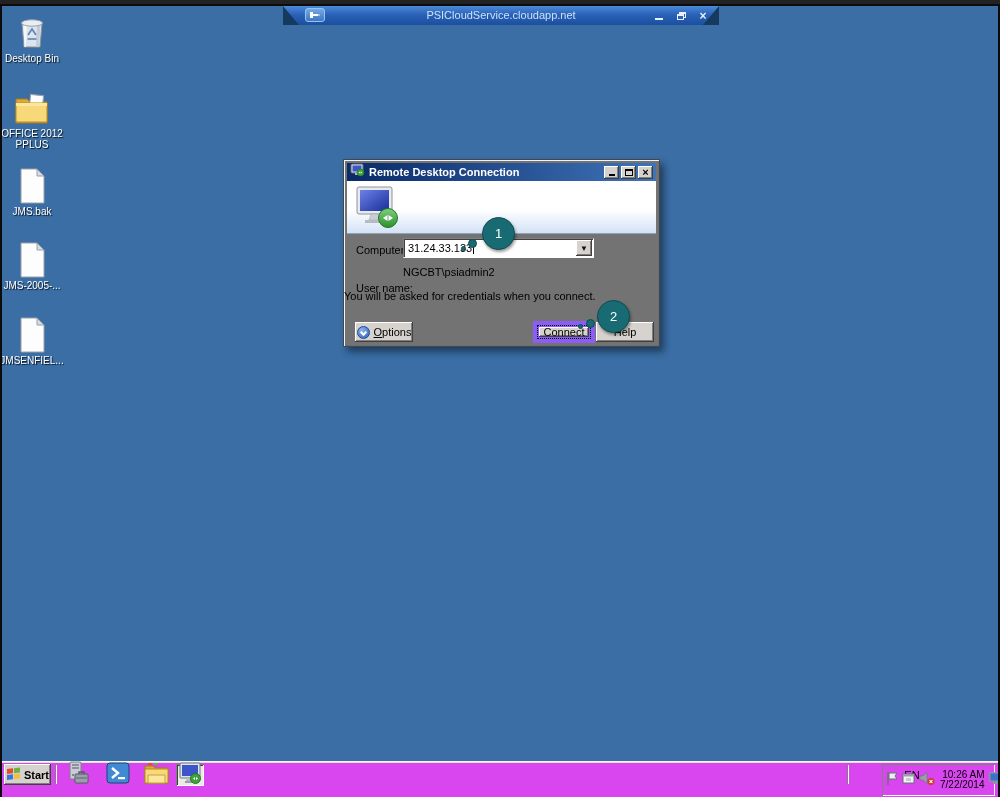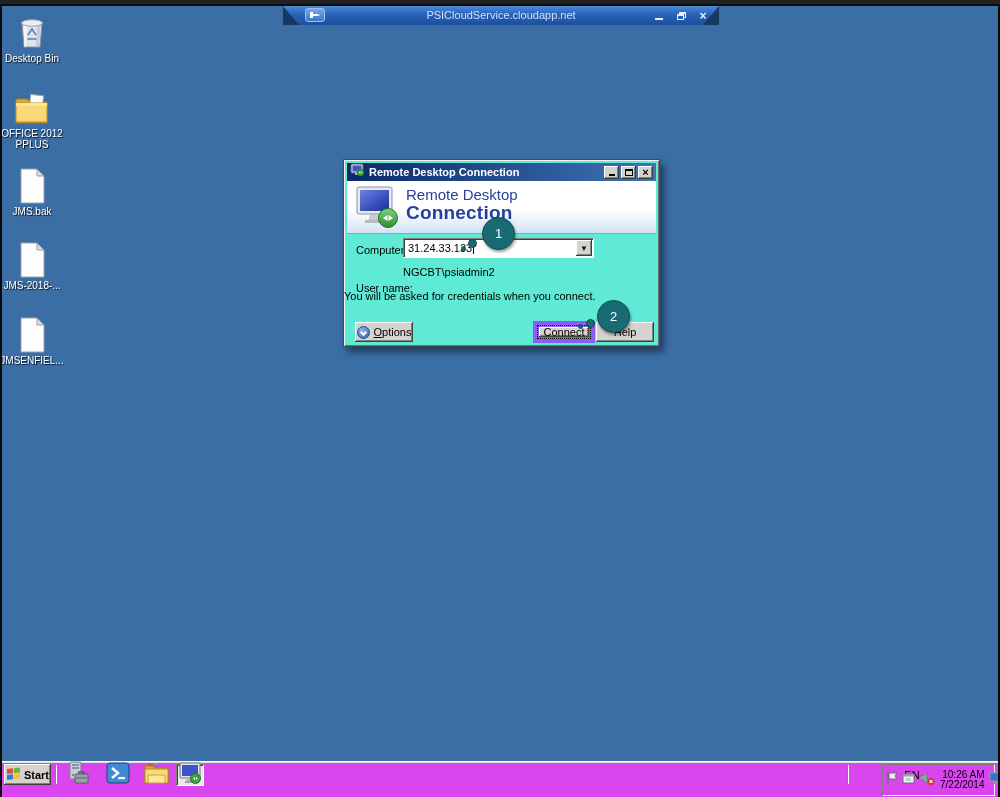--- a/index.html
+++ b/index.html
@@ -30,21 +30,21 @@
   .glyph-restore .r2 { position:absolute; left:0; bottom:0; width:7px; height:6px; border:1px solid #e8f1fb; border-top-width:2px; background:#2a62b8; }
 
   
   .desk-icon { position:absolute; left:-2px; width:64px; text-align:center; cursor:default; }
   .desk-icon .ic { display:flex; justify-content:center; }
   .desk-icon .lbl { margin-top:2px; color:#fff; font-size:10px; line-height:11px;
     text-shadow:1px 1px 1px rgba(0,0,0,.85); word-wrap:break-word; }
 
   
   .dialog { position:absolute; left:341px; top:153px; width:317px; height:188px;
-    background:#5eead4; border:1px solid #404952;
+    background:#737373; border:1px solid #404952;
     box-shadow: inset 1px 1px 0 #f4f2ee, inset -1px -1px 0 #6e6e6e, 4px 5px 7px rgba(0,0,10,.45); }
   .dlg-title { position:absolute; left:3px; top:3px; right:3px; height:18px;
     background:linear-gradient(90deg,#0a2a68,#3f74b8); display:flex; align-items:center; padding:0 3px; }
   .dlg-title .t { color:#fff; font-weight:bold; font-size:11px; margin-left:4px; flex:1;
     white-space:nowrap; overflow:hidden; }
   .tb-btn { width:15px; height:13px; margin-left:2px; background:#d6d3ce;
     box-shadow: inset -1px -1px 0 #404040, inset 1px 1px 0 #fff, inset -2px -2px 0 #808080;
     display:flex; align-items:center; justify-content:center; font-size:10px; color:#000; }
   .tb-btn .minbar { width:6px; height:0; border-bottom:2px solid #000; margin-top:5px; }
   .tb-btn .maxbox { width:8px; height:7px; border:1px solid #000; border-top-width:2px; }
@@ -171,21 +171,21 @@
     <div class="lbl">JMS.bak</div>
   </div>
 
   <div class="desk-icon" style="top:236px;">
     <div class="ic">
       <svg width="29" height="36" viewBox="0 0 29 36">
         <path d="M3 1 h16 l7 7 v27 h-23 z" fill="#fdfdfd" stroke="#9aa0a8"></path>
         <path d="M19 1 l7 7 h-7 z" fill="#d8dce2" stroke="#9aa0a8"></path>
       </svg>
     </div>
-    <div class="lbl">JMS-2018-...</div>
+    <div class="lbl">JMS-2005-...</div>
   </div>
 
   <div class="desk-icon" style="top:311px;">
     <div class="ic">
       <svg width="29" height="36" viewBox="0 0 29 36">
         <path d="M3 1 h16 l7 7 v27 h-23 z" fill="#fdfdfd" stroke="#9aa0a8"></path>
         <path d="M19 1 l7 7 h-7 z" fill="#d8dce2" stroke="#9aa0a8"></path>
       </svg>
     </div>
     <div class="lbl">JMSENFIEL...</div>
@@ -228,24 +228,20 @@
           </defs>
           <rect x="4" y="2" width="35" height="27" rx="2" fill="#e8eaee" stroke="#8b93a3"></rect>
           <rect x="7" y="5" width="29" height="21" fill="url(#scr)"></rect>
           <path d="M18 29 h7 l2 6 h-11 z" fill="#c9cdd6" stroke="#9aa0ab" stroke-width=".5"></path>
           <rect x="12" y="35" width="19" height="3" fill="#b6bac4"></rect>
           <circle cx="35" cy="33" r="9.5" fill="url(#grn)" stroke="#1f7a1f"></circle>
           <path d="M30 33 l4.5 -3 v6 z" fill="#fff"></path>
           <path d="M40 33 l-4.5 3 v-6 z" fill="#fff"></path>
         </svg>
       </div>
-      <div class="brand">
-        <div class="l1">Remote Desktop</div>
-        <div class="l2">Connection</div>
-      </div>
     </div>
 
     <div class="dlg-label" style="left:12px; top:84px;">Computer:</div>
     <div class="combo">
       <span class="val">31.24.33.133</span>
         <span class="caret"></span>
       <span class="drop">▼</span>
     </div>
 
     <div class="dlg-label" style="left:12px; top:122px;">User name:</div>

